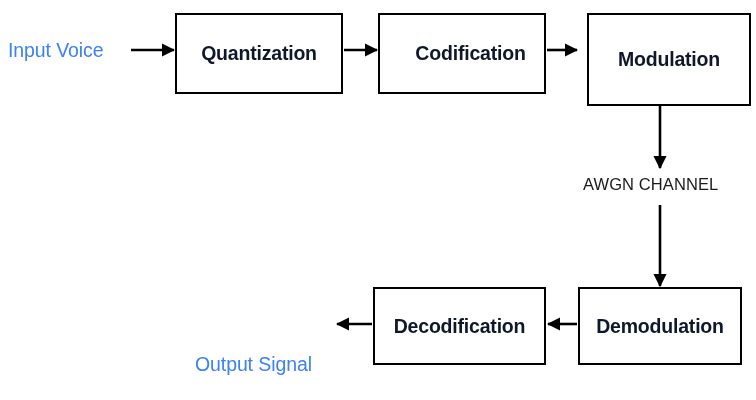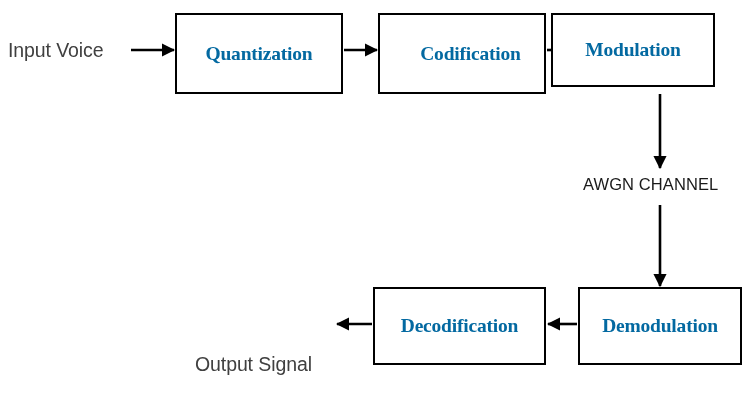--- a/index.html
+++ b/index.html
@@ -29,51 +29,51 @@
   .process-box {
     position: absolute;
     box-sizing: border-box;
     border: 2.5px solid #000000;
     background: #ffffff;
     display: flex;
     align-items: center;
     justify-content: center;
   }
   .process-box-label {
-    font-family: Liberation Serif, serif;
+    font-family: Liberation Sans, sans-serif;
     font-weight: bold;
     font-size: 19.5px;
     letter-spacing: -0.2px;
-    color: #0369a1;
+    color: #0f172a;
     white-space: nowrap;
   }
   .plain-label {
     position: absolute;
     font-family: "Liberation Sans", sans-serif;
     font-weight: normal;
     font-size: 19.5px;
-    color: #404040;
+    color: #3b82f6;
     white-space: nowrap;
     letter-spacing: -0.1px;
   }
   .channel-label {
     position: absolute;
     font-family: "Liberation Sans", sans-serif;
     font-weight: normal;
     font-size: 16.5px;
     color: #1a1a1a;
     white-space: nowrap;
     letter-spacing: 0.1px;
     text-align: right;
   }
 
   
   #box-quantization   { left: 175px; top: 13px;  width: 168px; height: 81px; }
   #box-codification   { left: 378px; top: 13px;  width: 168px; height: 81px; padding-left: 17px; }
-  #box-modulation     { left: 551px; top: 13px;  width: 164px; height: 74px; }
+  #box-modulation     { left: 587px; top: 13px;  width: 164px; height: 93px; }
   #box-decodification { left: 373px; top: 287px; width: 173px; height: 78px; }
   #box-demodulation   { left: 578px; top: 287px; width: 164px; height: 78px; }
 
   
   #label-input-voice   { left: 8px;   top: 39px; }
   #label-output-signal { left: 195px; top: 313px; margin-top: 40px; }
   #label-awgn-channel  { left: 583px; top: 175px; }
 </style>
 </head>
 <body>

